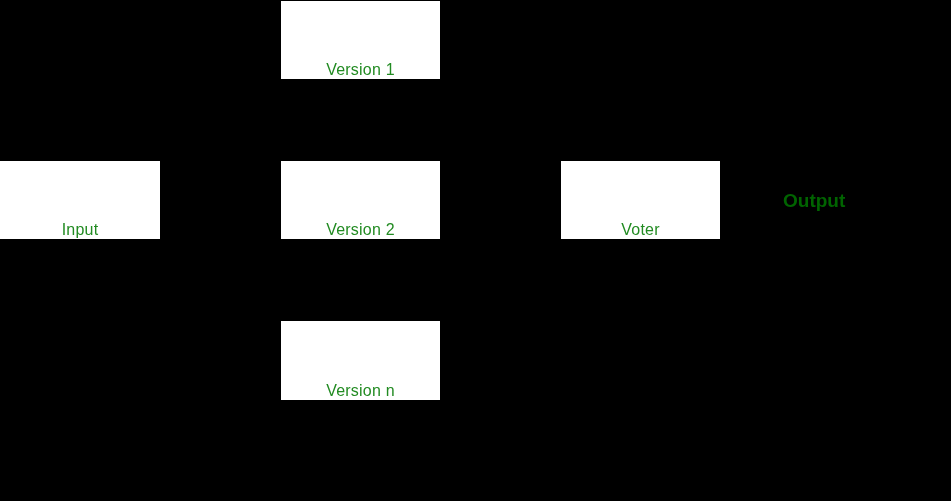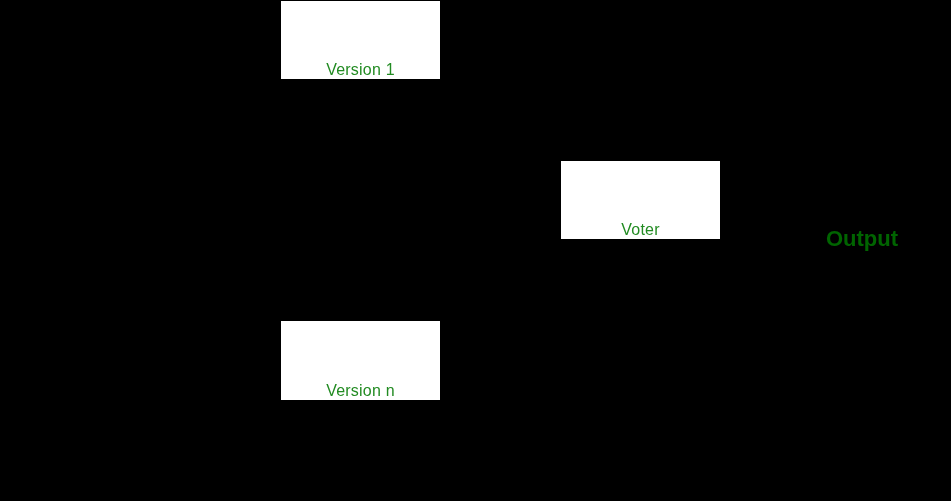--- a/index.html
+++ b/index.html
@@ -28,23 +28,22 @@
   }
   .box-version1 { left: 281px; top: 1px;   width: 159px; height: 78px; }
   .box-input    { left: 0px;   top: 161px; width: 160px; height: 78px; }
   .box-version2 { left: 281px; top: 161px; width: 159px; height: 78px; }
   .box-voter    { left: 561px; top: 161px; width: 159px; height: 78px; }
   .box-versionn { left: 281px; top: 321px; width: 159px; height: 79px; }
   .free-label {
     position: absolute;
     color: #006400;
     font-weight: 700;
-    font-size: 22px;
-    text-align: right;
-    margin-top: 36px;
+    font-size: 19px;
+    text-align: left;
   }
   .output-label {
     left: 783px;
     top: 190px;
     width: 115px;
   }
   .caption-label {
     left: 278px;
     top: 445px;
     width: 204px;
@@ -52,21 +51,27 @@
 </style>
 </head>
 <body>
 
 <div class="stage">
 
   <div class="node-box box-version1">
     <span>Version 1</span>
   </div>
 
+  <div class="node-box box-input">
+    <span>Input</span>
+  </div>
 
+  <div class="node-box box-version2">
+    <span>Version 2</span>
+  </div>
 
   <div class="node-box box-voter">
     <span>Voter</span>
   </div>
 
   <div class="node-box box-versionn">
     <span>Version n</span>
   </div>
 
   <div class="free-label output-label">Output</div>

